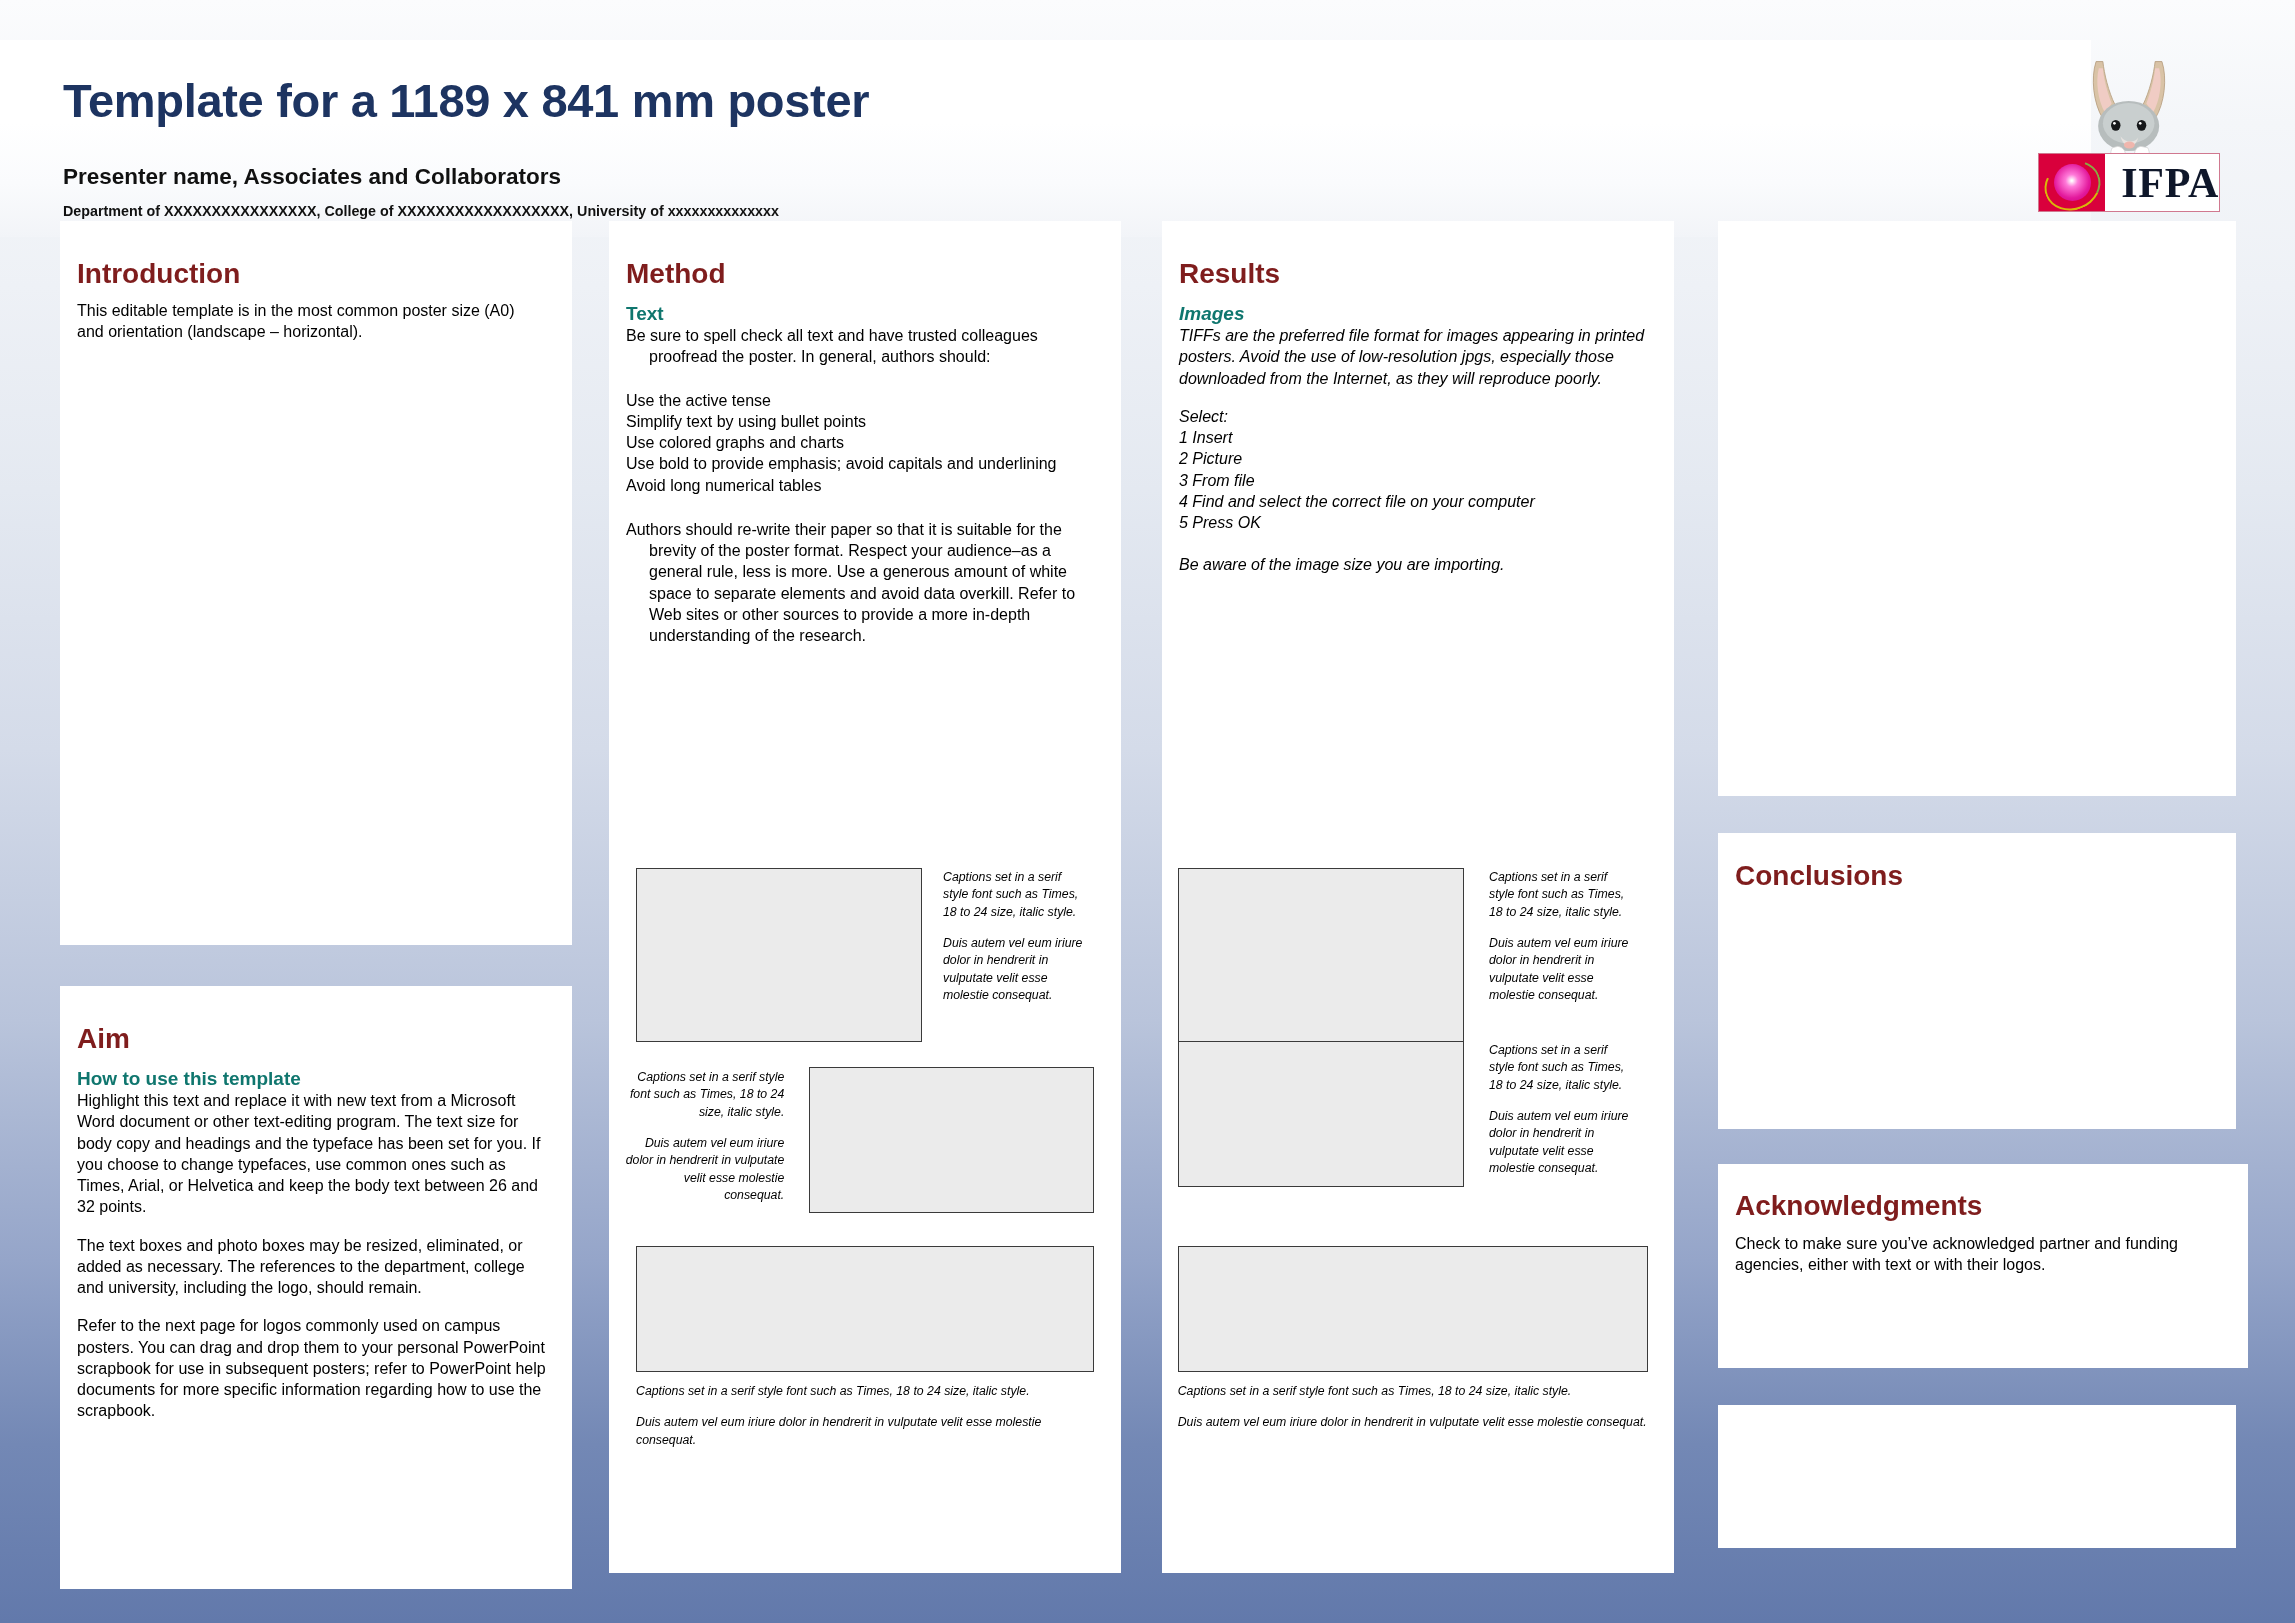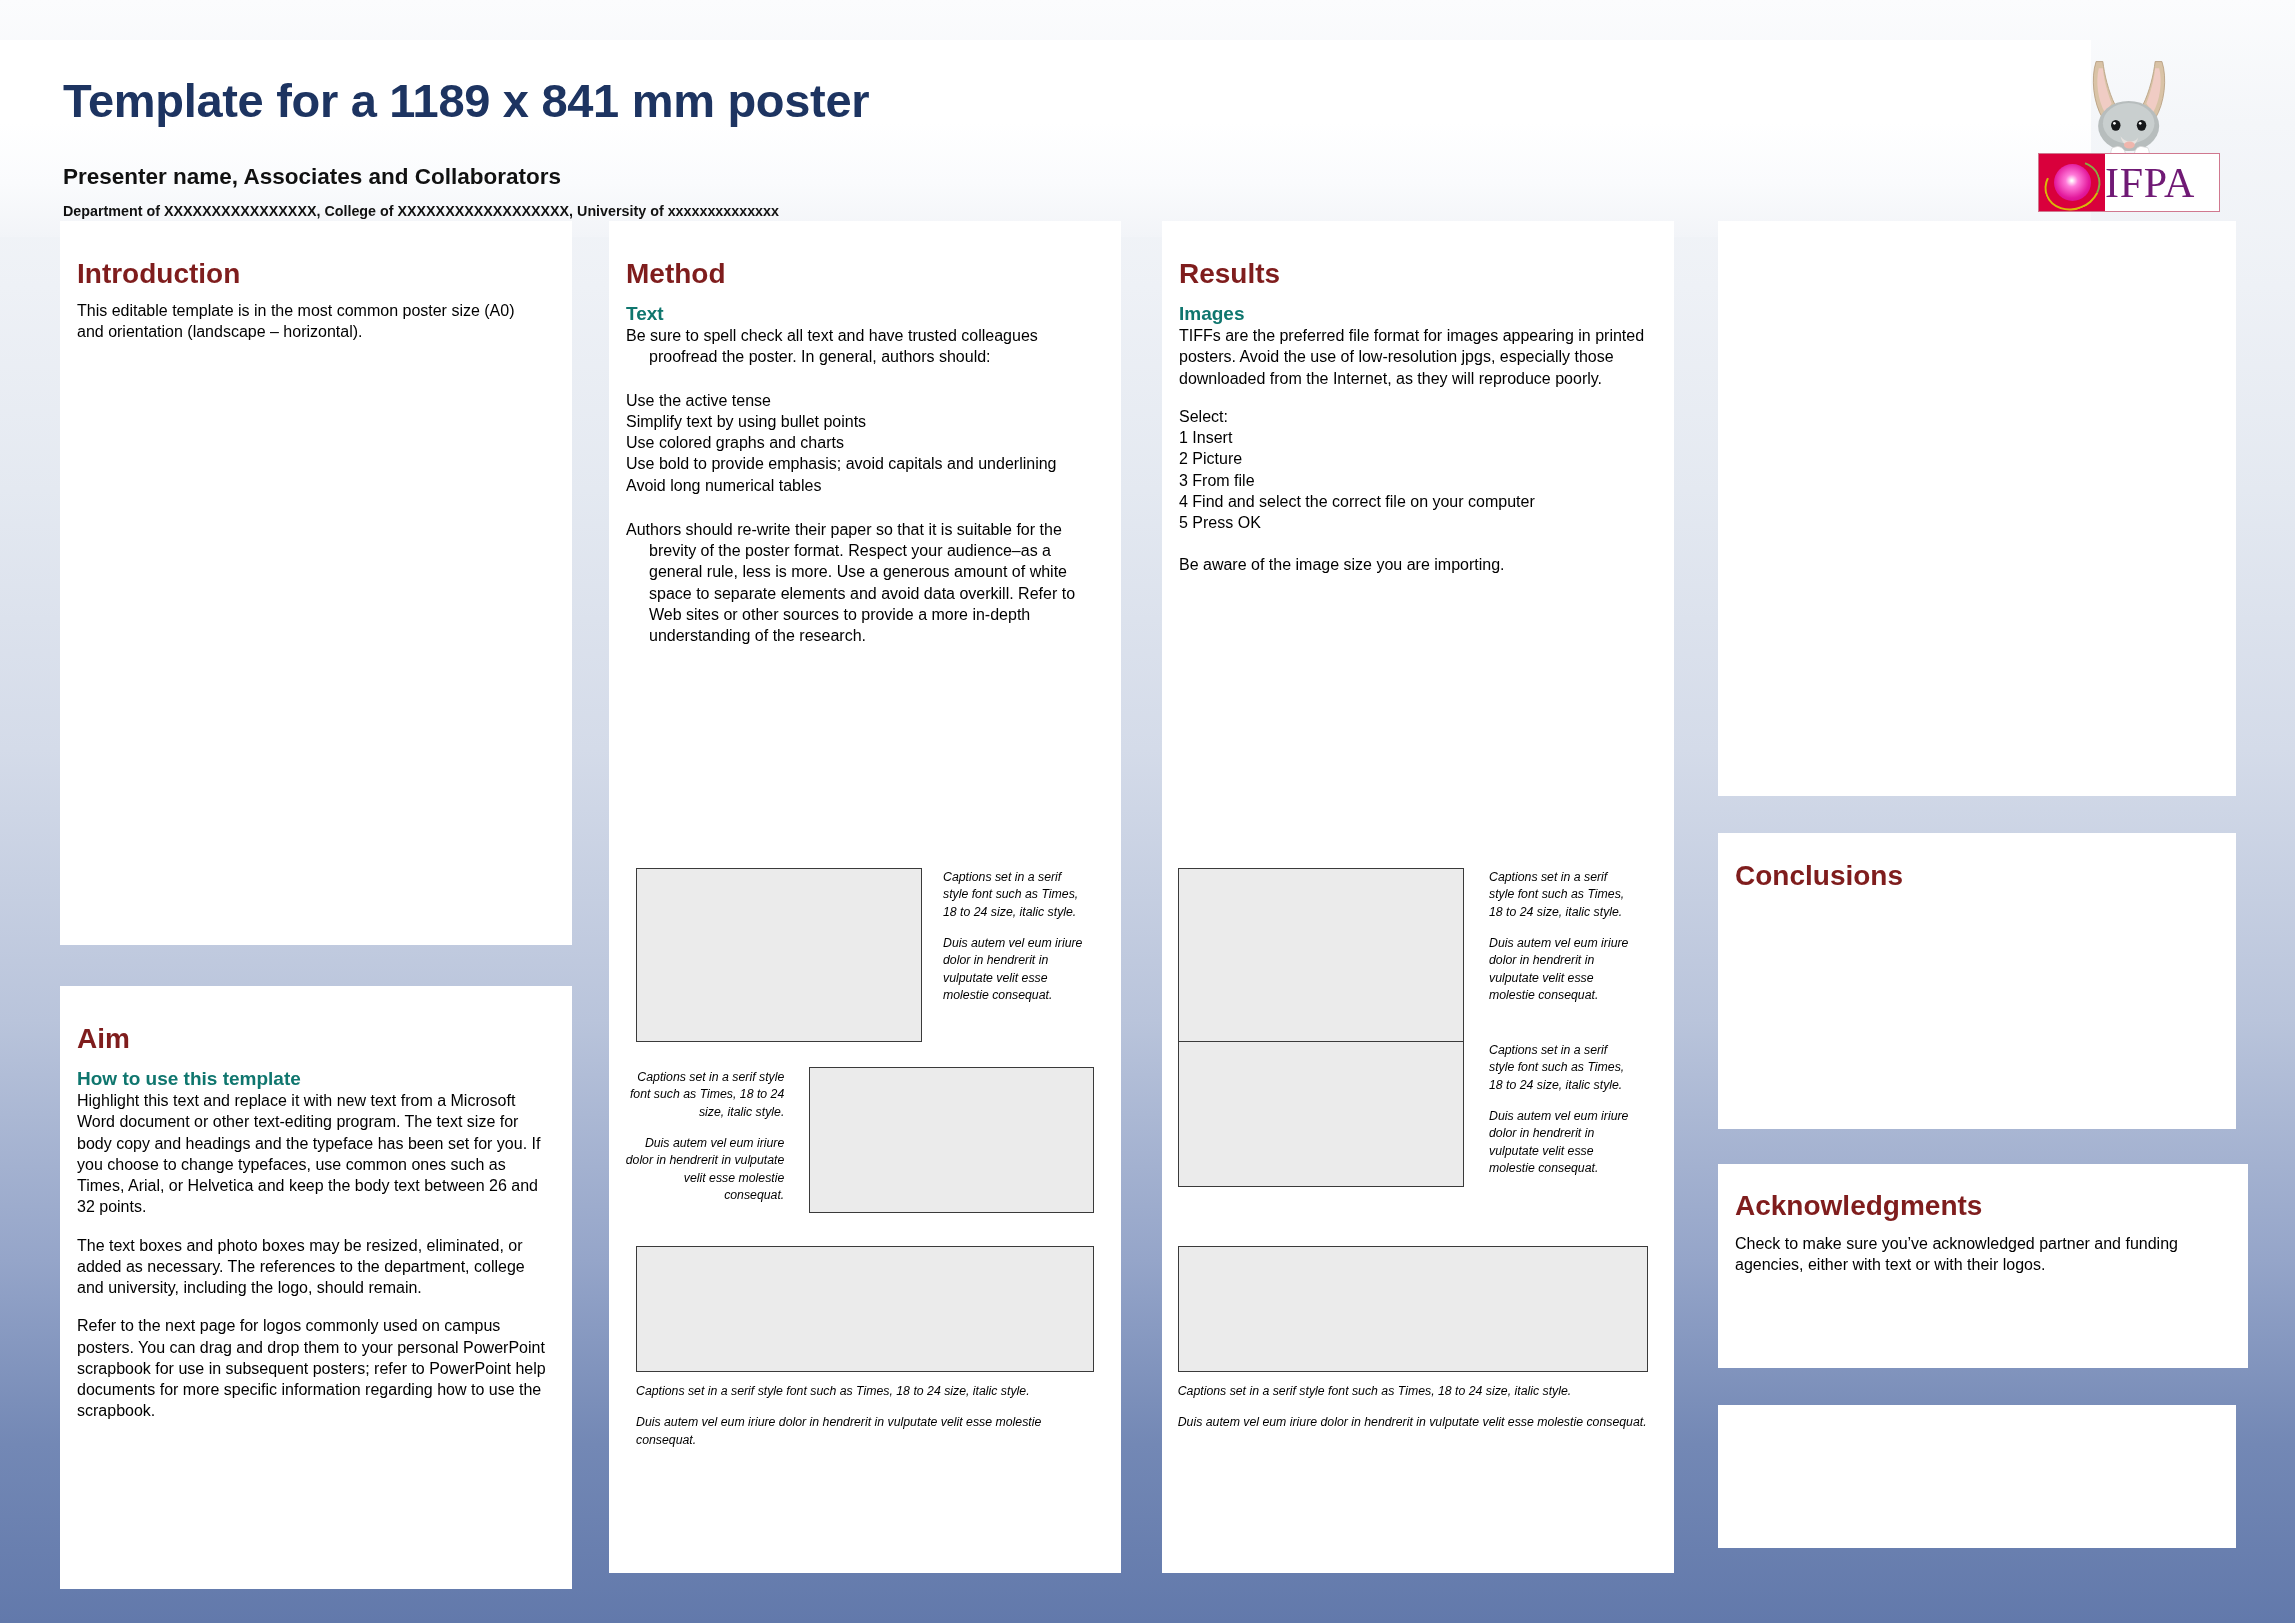--- a/index.html
+++ b/index.html
@@ -65,23 +65,23 @@
     width:37px;height:37px;border-radius:50%;
     background:radial-gradient(circle at 48% 45%, #ffffff 2%, #ff7ad9 22%, #e3199c 62%, #c2007f 100%);
   }
   #ifpa-ring{
     position:absolute;left:5.4px;top:6.8px;width:53px;height:45px;
     border:2px solid #d9d900;border-radius:50%;
     border-top-color:transparent;border-right-color:#7ac943;
     transform:rotate(-22deg);opacity:.85;
   }
   #ifpa-text{
-    flex:1;text-align:left;
+    flex:1;text-align:right;
     font-family:"Liberation Serif", serif;
-    font-size:42px;color:#701a75;letter-spacing:0.7px;line-height:1;
+    font-size:42px;color:#0f172a;letter-spacing:0.7px;line-height:1;font-weight:bold;
   }
 
   
   .panel{
     position:absolute;background:#ffffff;box-sizing:border-box;
   }
   .sec-head{
     font-size:28px;font-weight:bold;color:#7f1d1d;
     margin:0 0 0 0;
   }
@@ -206,21 +206,21 @@
     <div class="cap" style="position:absolute;left:27px;top:1162px;width:463px;">
       <p>Captions set in a serif style font such as Times, 18 to 24 size, italic style.</p>
       <p>Duis autem vel eum iriure dolor in hendrerit in vulputate velit esse molestie consequat.</p>
     </div>
   </div>
 
   <div class="panel" style="left:1162px;top:221px;width:512px;height:1352px;">
 
     <div class="sec-head" style="position:absolute;left:17px;top:37px;">Results</div>
 
-    <div style="position:absolute;left:17px;top:82px;width:477px;">
+    <div style="position:absolute;left:17px;top:82px;width:477px;font-style:italic;">
       <div class="sub-head">Images</div>
       <div class="body-txt para">TIFFs are the preferred file format for images appearing in printed posters. Avoid the use of low-resolution jpgs, especially those downloaded from the Internet, as they will reproduce poorly.</div>
       <div class="body-txt tight">Select:</div>
       <ol class="num">
         <li>1  Insert</li>
         <li>2  Picture</li>
         <li>3  From file</li>
         <li>4  Find and select the correct file on your computer</li>
         <li>5  Press OK</li>
       </ol>

